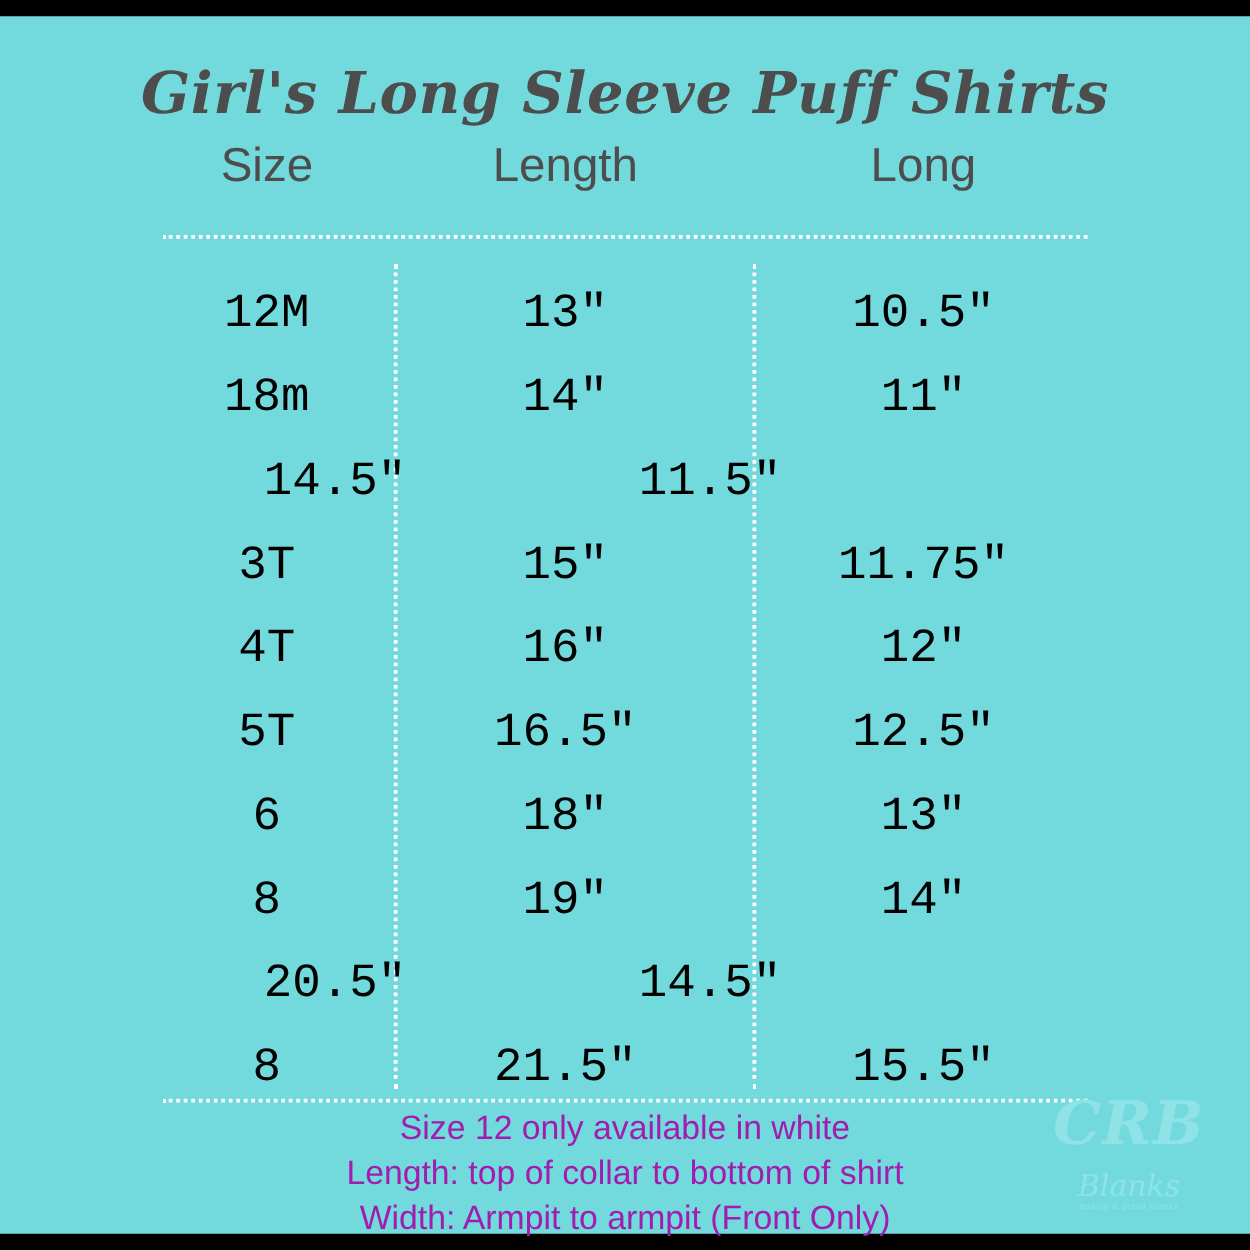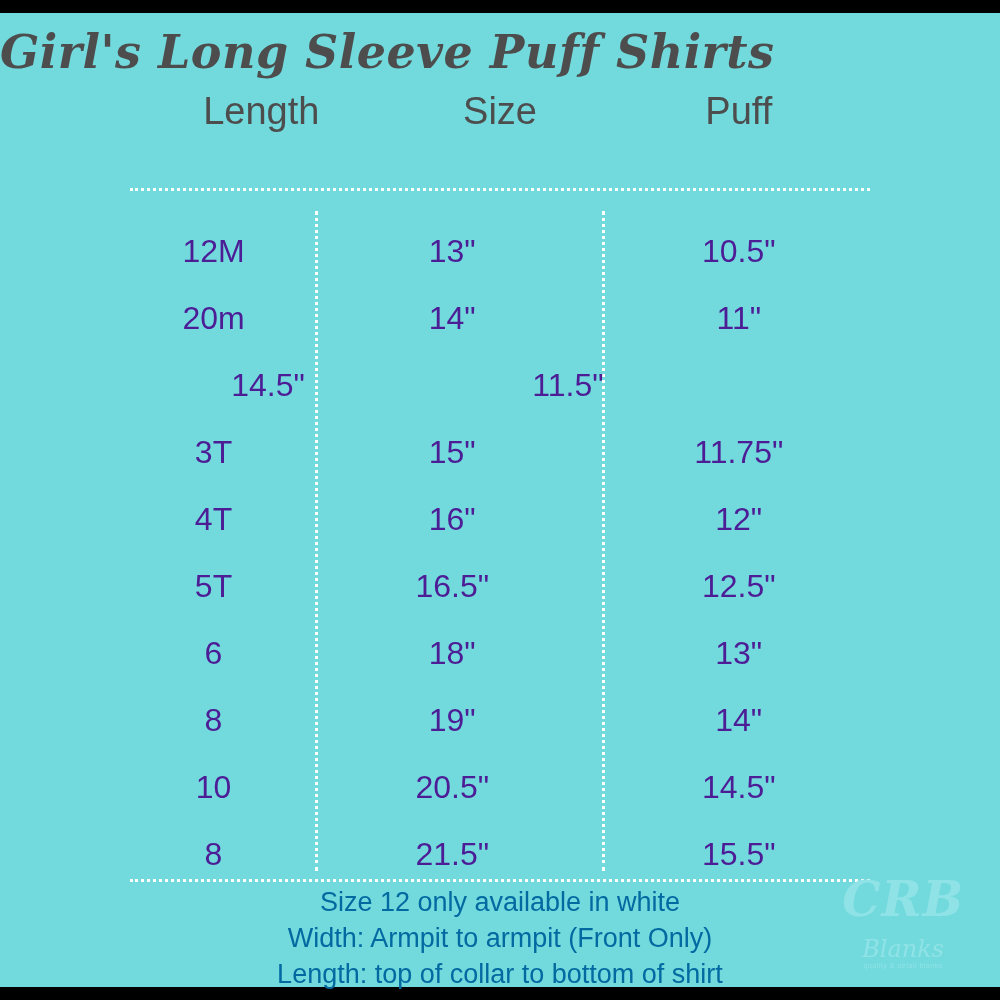--- a/index.html
+++ b/index.html
@@ -22,27 +22,28 @@
   .card {
     position: absolute;
     left: 0;
     top: 13px;
     width: 1000px;
     height: 974px;
     background: #72d9dd;
     box-sizing: border-box;
   }
   .title {
+    text-align: center;
     color: #4d4d4d;
     font-family: "DejaVu Serif", serif;
     font-style: italic;
     font-weight: bold;
     font-size: 46px;
     letter-spacing: 0.5px;
-    margin-top: 14px;
+    margin-top: 36px;
     line-height: 1.1;
     white-space: nowrap;
   }
   .head-row {
     display: flex;
     margin-top: 12px;
     padding: 0 118px;
     box-sizing: border-box;
   }
   .head-cell {
@@ -83,32 +84,32 @@
     width: 1000px;
   }
   .row {
     display: flex;
     padding: 0 118px;
     box-sizing: border-box;
     height: 67px;
     align-items: center;
   }
   .cell {
-    color: #4c1d95;
-    font-size: 32px;
-    text-align: center;
-    font-family: Liberation Sans, sans-serif;
+    color: #000000;
+    font-size: 38px;
+    text-align: center;
+    font-family: Liberation Mono, monospace;
   }
   .notes {
     position: absolute;
     left: 0;
     top: 872px;
     width: 1000px;
     text-align: center;
-    color: #0369a1;
+    color: #a21caf;
   }
   .note {
     font-size: 27px;
     line-height: 1.33;
     font-family: "Liberation Sans", sans-serif;
   }
   .watermark {
     position: absolute;
     right: 36px;
     bottom: 18px;
@@ -138,38 +139,38 @@
 </style>
 </head>
 <body>
 
 <div class="page">
   <div class="card">
 
     <div class="title">Girl's Long Sleeve Puff Shirts</div>
 
     <div class="head-row">
+      <div class="head-cell col-size">Size</div>
       <div class="head-cell col-length">Length</div>
-      <div class="head-cell col-size">Size</div>
-      <div class="head-cell col-width">Puff</div>
+      <div class="head-cell col-width">Long</div>
     </div>
 
     <div class="hrule top"></div>
     <div class="hrule bottom"></div>
     <div class="vrule v1"></div>
     <div class="vrule v2"></div>
 
     <div class="table">
       <div class="row">
         <div class="cell col-size">12M</div>
         <div class="cell col-length">13"</div>
         <div class="cell col-width">10.5"</div>
       </div>
       <div class="row">
-        <div class="cell col-size">20m</div>
+        <div class="cell col-size">18m</div>
         <div class="cell col-length">14"</div>
         <div class="cell col-width">11"</div>
       </div>
       <div class="row">
         <div class="cell col-length">14.5"</div>
         <div class="cell col-width">11.5"</div>
       </div>
       <div class="row">
         <div class="cell col-size">3T</div>
         <div class="cell col-length">15"</div>
@@ -189,35 +190,34 @@
         <div class="cell col-size">6</div>
         <div class="cell col-length">18"</div>
         <div class="cell col-width">13"</div>
       </div>
       <div class="row">
         <div class="cell col-size">8</div>
         <div class="cell col-length">19"</div>
         <div class="cell col-width">14"</div>
       </div>
       <div class="row">
-        <div class="cell col-size">10</div>
         <div class="cell col-length">20.5"</div>
         <div class="cell col-width">14.5"</div>
       </div>
       <div class="row">
         <div class="cell col-size">8</div>
         <div class="cell col-length">21.5"</div>
         <div class="cell col-width">15.5"</div>
       </div>
     </div>
 
     <div class="notes">
       <div class="note">Size 12 only available in white</div>
+      <div class="note">Length: top of collar to bottom of shirt</div>
       <div class="note">Width: Armpit to armpit (Front Only)</div>
-      <div class="note">Length: top of collar to bottom of shirt</div>
     </div>
 
     <div class="watermark">
       <div class="wm-main">CRB</div>
       <div class="wm-sub">Blanks</div>
       <div class="wm-tiny">quality &amp; detail blanks</div>
     </div>
 
   </div>
 </div>

